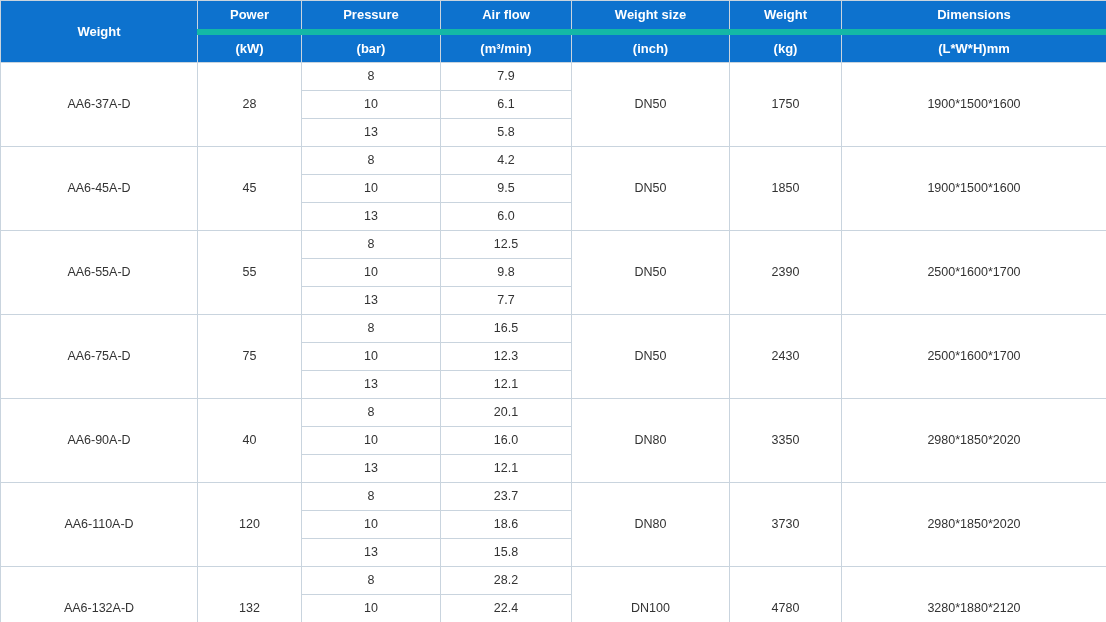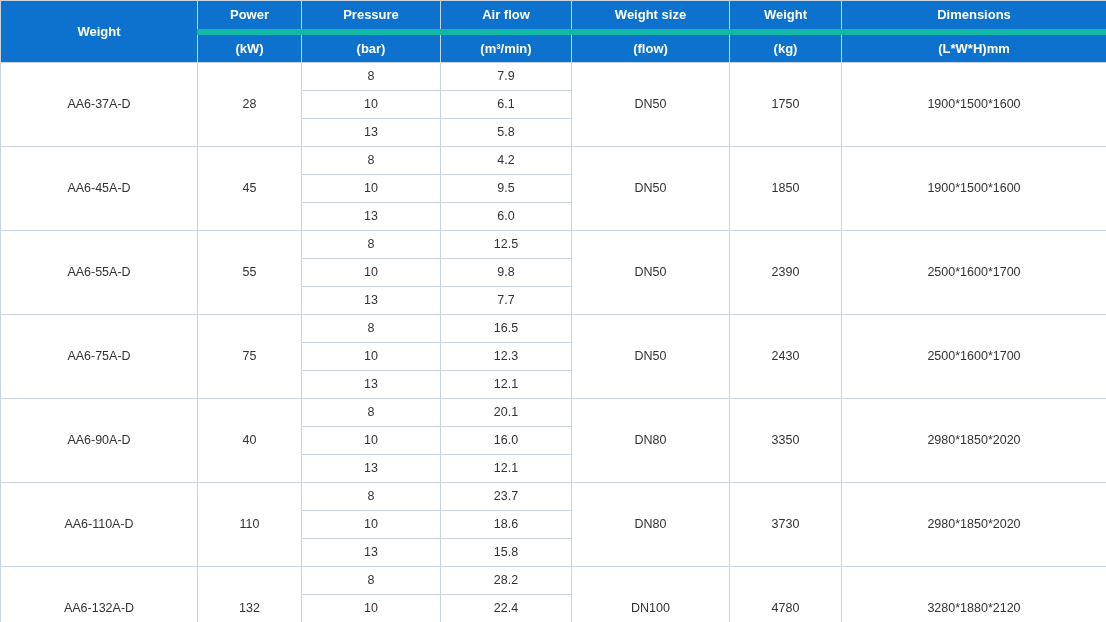--- a/index.html
+++ b/index.html
@@ -80,21 +80,21 @@
       <th>Pressure</th>
       <th>Air flow</th>
       <th>Weight size</th>
       <th>Weight</th>
       <th>Dimensions</th>
     </tr>
     <tr class="units">
       <th>(kW)</th>
       <th>(bar)</th>
       <th>(m³/min)</th>
-      <th>(flow)</th>
+      <th>(inch)</th>
       <th>(kg)</th>
       <th>(L*W*H)mm</th>
     </tr>
   </thead>
   <tbody id="spec-body">
       <tr>
         <td class="model" rowspan="3">AA6-37A-D</td>
         <td class="power" rowspan="3">28</td>
         <td class="pressure">8</td>
         <td class="airflow">7.9</td>
@@ -173,21 +173,21 @@
       <tr>
         <td class="pressure">10</td>
         <td class="airflow">16.0</td>
       </tr>
       <tr>
         <td class="pressure">13</td>
         <td class="airflow">12.1</td>
       </tr>
       <tr>
         <td class="model" rowspan="3">AA6-110A-D</td>
-        <td class="power" rowspan="3">110</td>
+        <td class="power" rowspan="3">120</td>
         <td class="pressure">8</td>
         <td class="airflow">23.7</td>
         <td class="outlet" rowspan="3">DN80</td>
         <td class="weight" rowspan="3">3730</td>
         <td class="dims" rowspan="3">2980*1850*2020</td>
       </tr>
       <tr>
         <td class="pressure">10</td>
         <td class="airflow">18.6</td>
       </tr>

